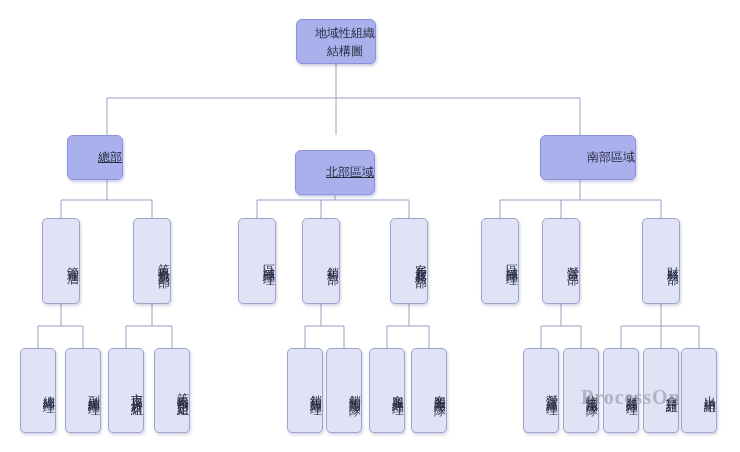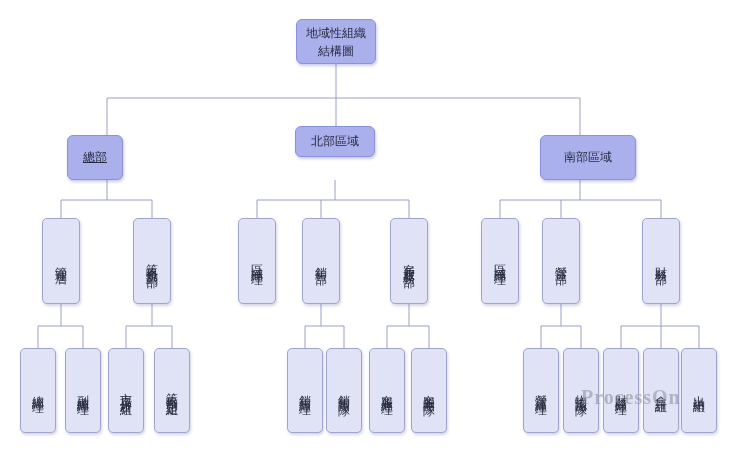--- a/index.html
+++ b/index.html
@@ -9,21 +9,21 @@
     background:#ffffff;
     overflow:hidden;
     font-family:"Liberation Sans", sans-serif;
   }
   .connectors{position:absolute;left:0;top:0;z-index:1;}
   .node{
     position:absolute;
     box-sizing:border-box;
     display:flex;
     align-items:center;
-    justify-content:center;
+    justify-content:flex-end;
     text-align:center;
     color:#262a3e;
     font-size:12px;
     z-index:2;
     cursor:default;
   }
   .node.primary{
     background:#a9b0ec;
     border:1px solid #8a91dd;
     border-radius:6px;
@@ -77,21 +77,21 @@
   <div class="node primary" style="left:296px;top:19px;width:80px;height:45px;">
     <div>
       <span class="hline">地域性組織</span>
       <span class="hline">結構圖</span>
     </div>
   </div>
 
   <div class="node primary" style="left:67px;top:135px;width:56px;height:45px;text-decoration:underline;">
     <span>總部</span>
   </div>
-  <div class="node primary" style="left:295px;top:126px;width:80px;height:31px;">
+  <div class="node primary" style="left:295px;top:150px;width:80px;height:45px;text-decoration:underline;">
     <span>北部區域</span>
   </div>
   <div class="node primary" style="left:540px;top:135px;width:96px;height:45px;">
     <span>南部區域</span>
   </div>
 
   <div class="node secondary vert" style="left:42px;top:218px;width:38px;height:86px;">
     <span class="vtext">管理層</span>
   </div>
   <div class="node secondary vert" style="left:133px;top:218px;width:38px;height:86px;">

